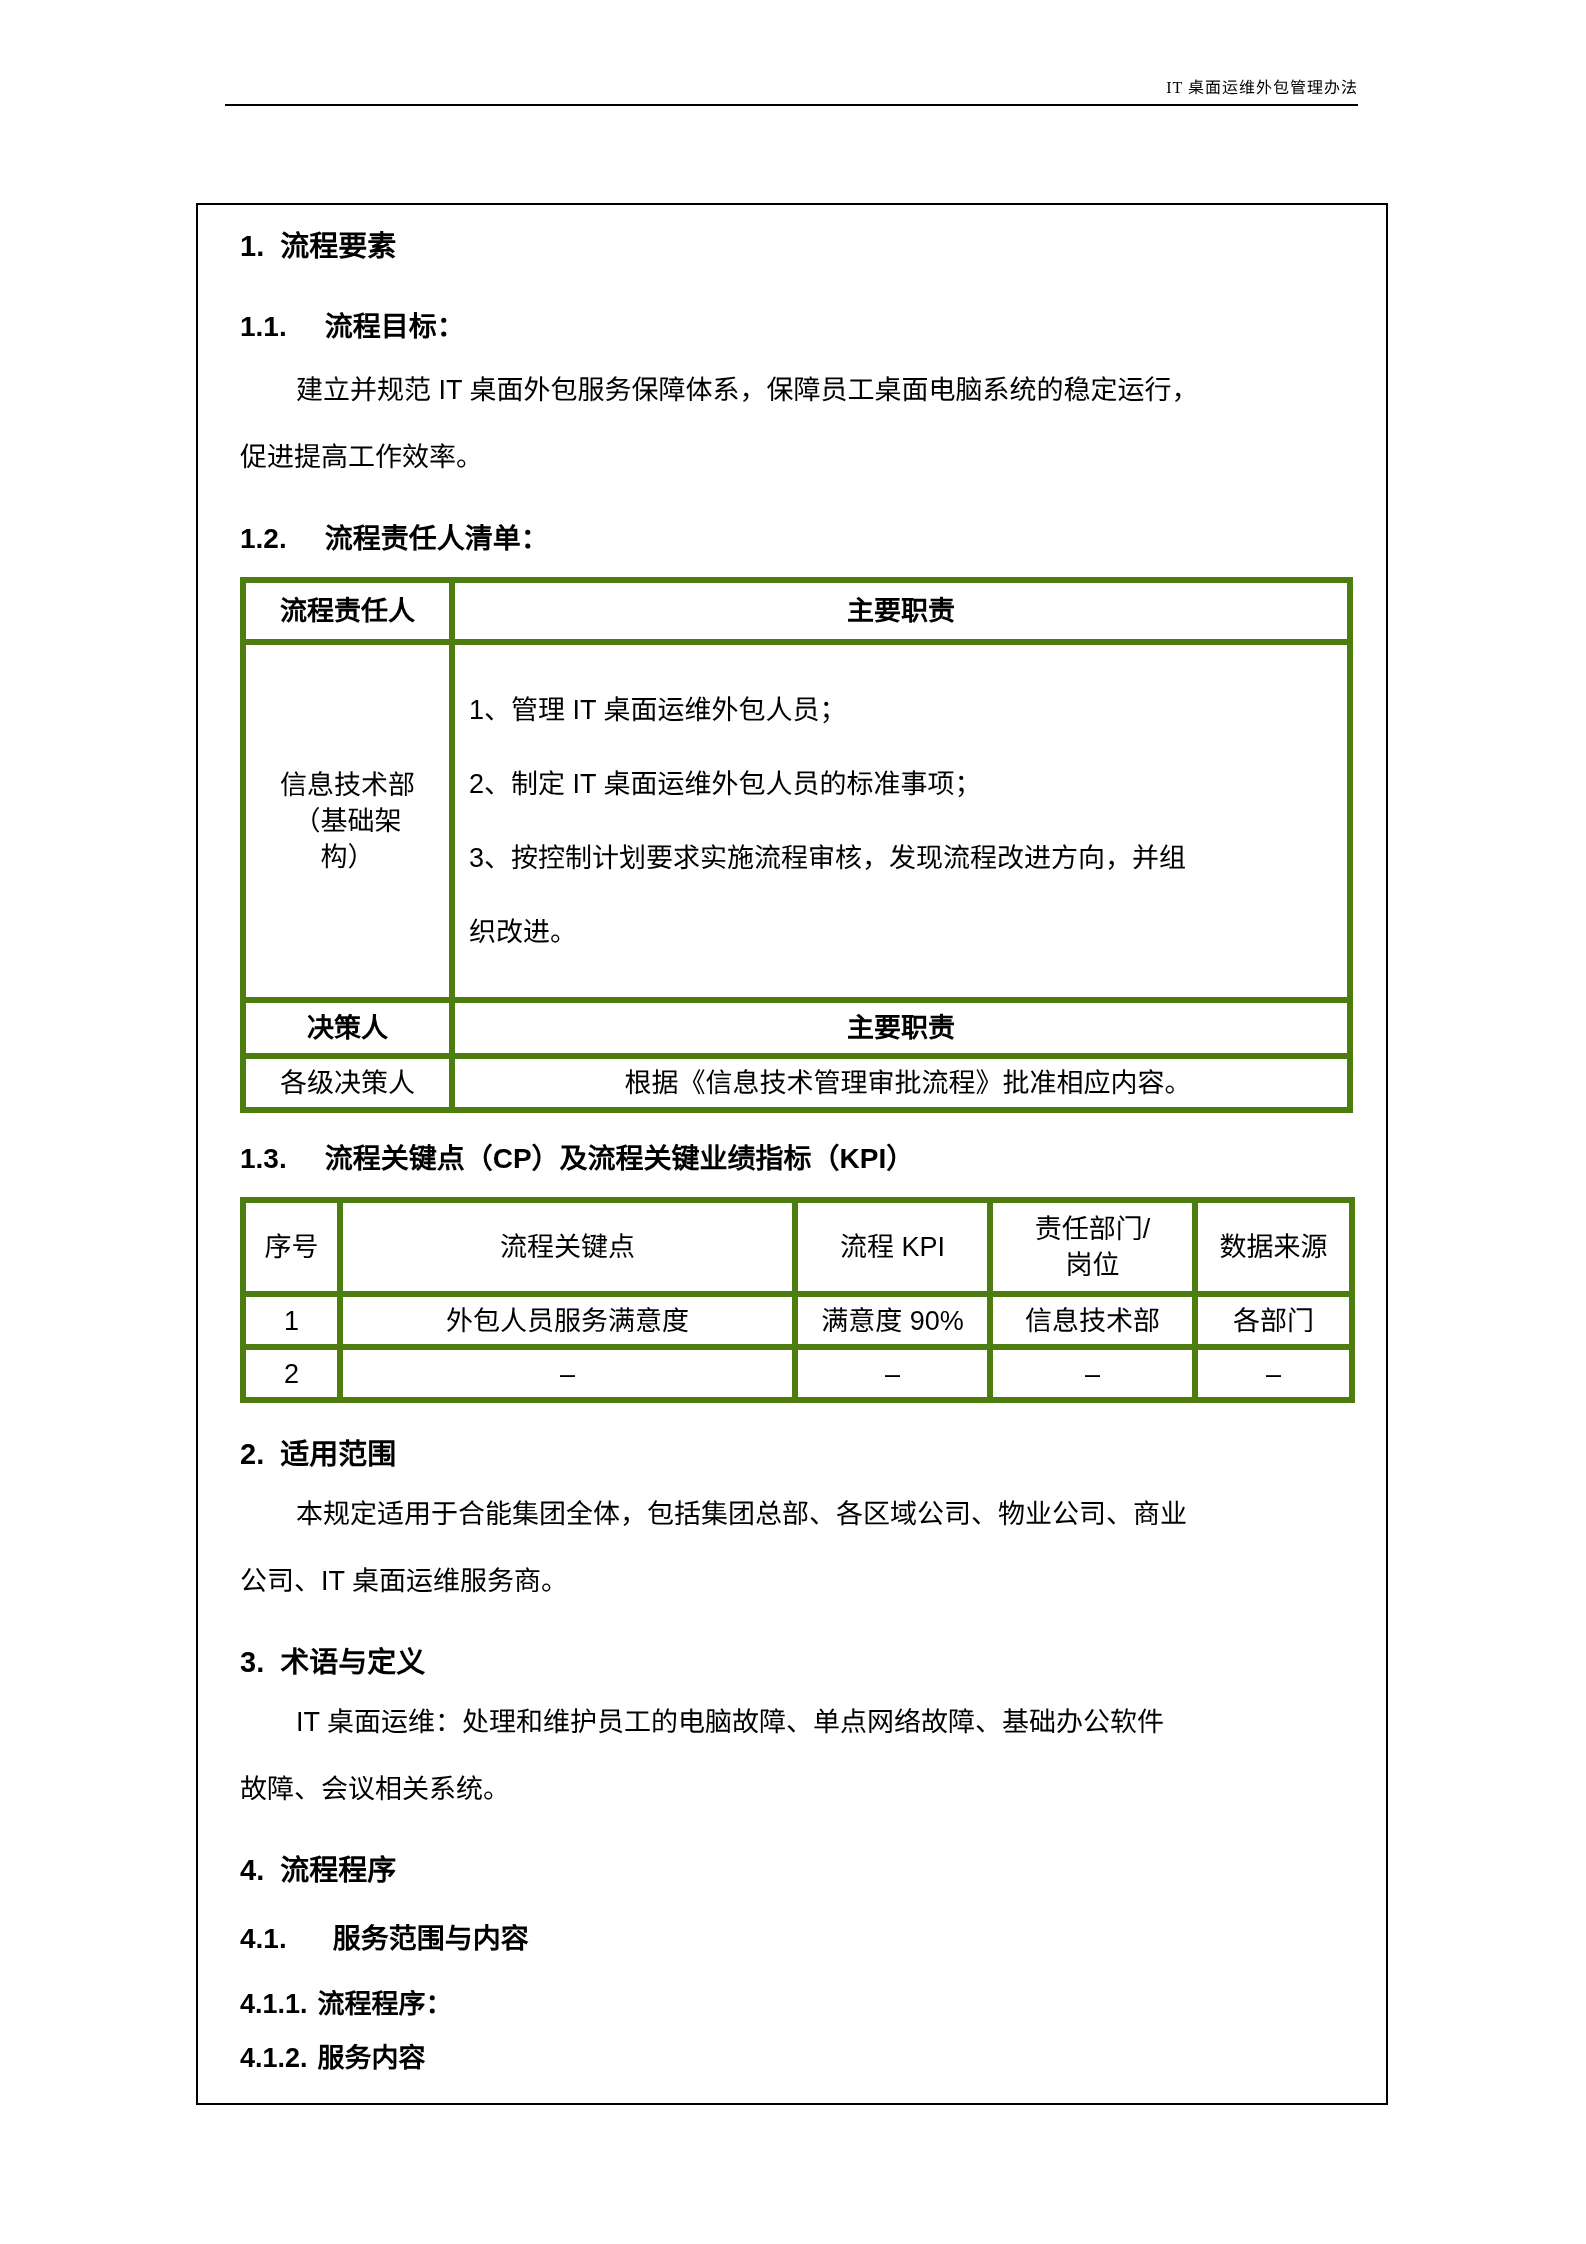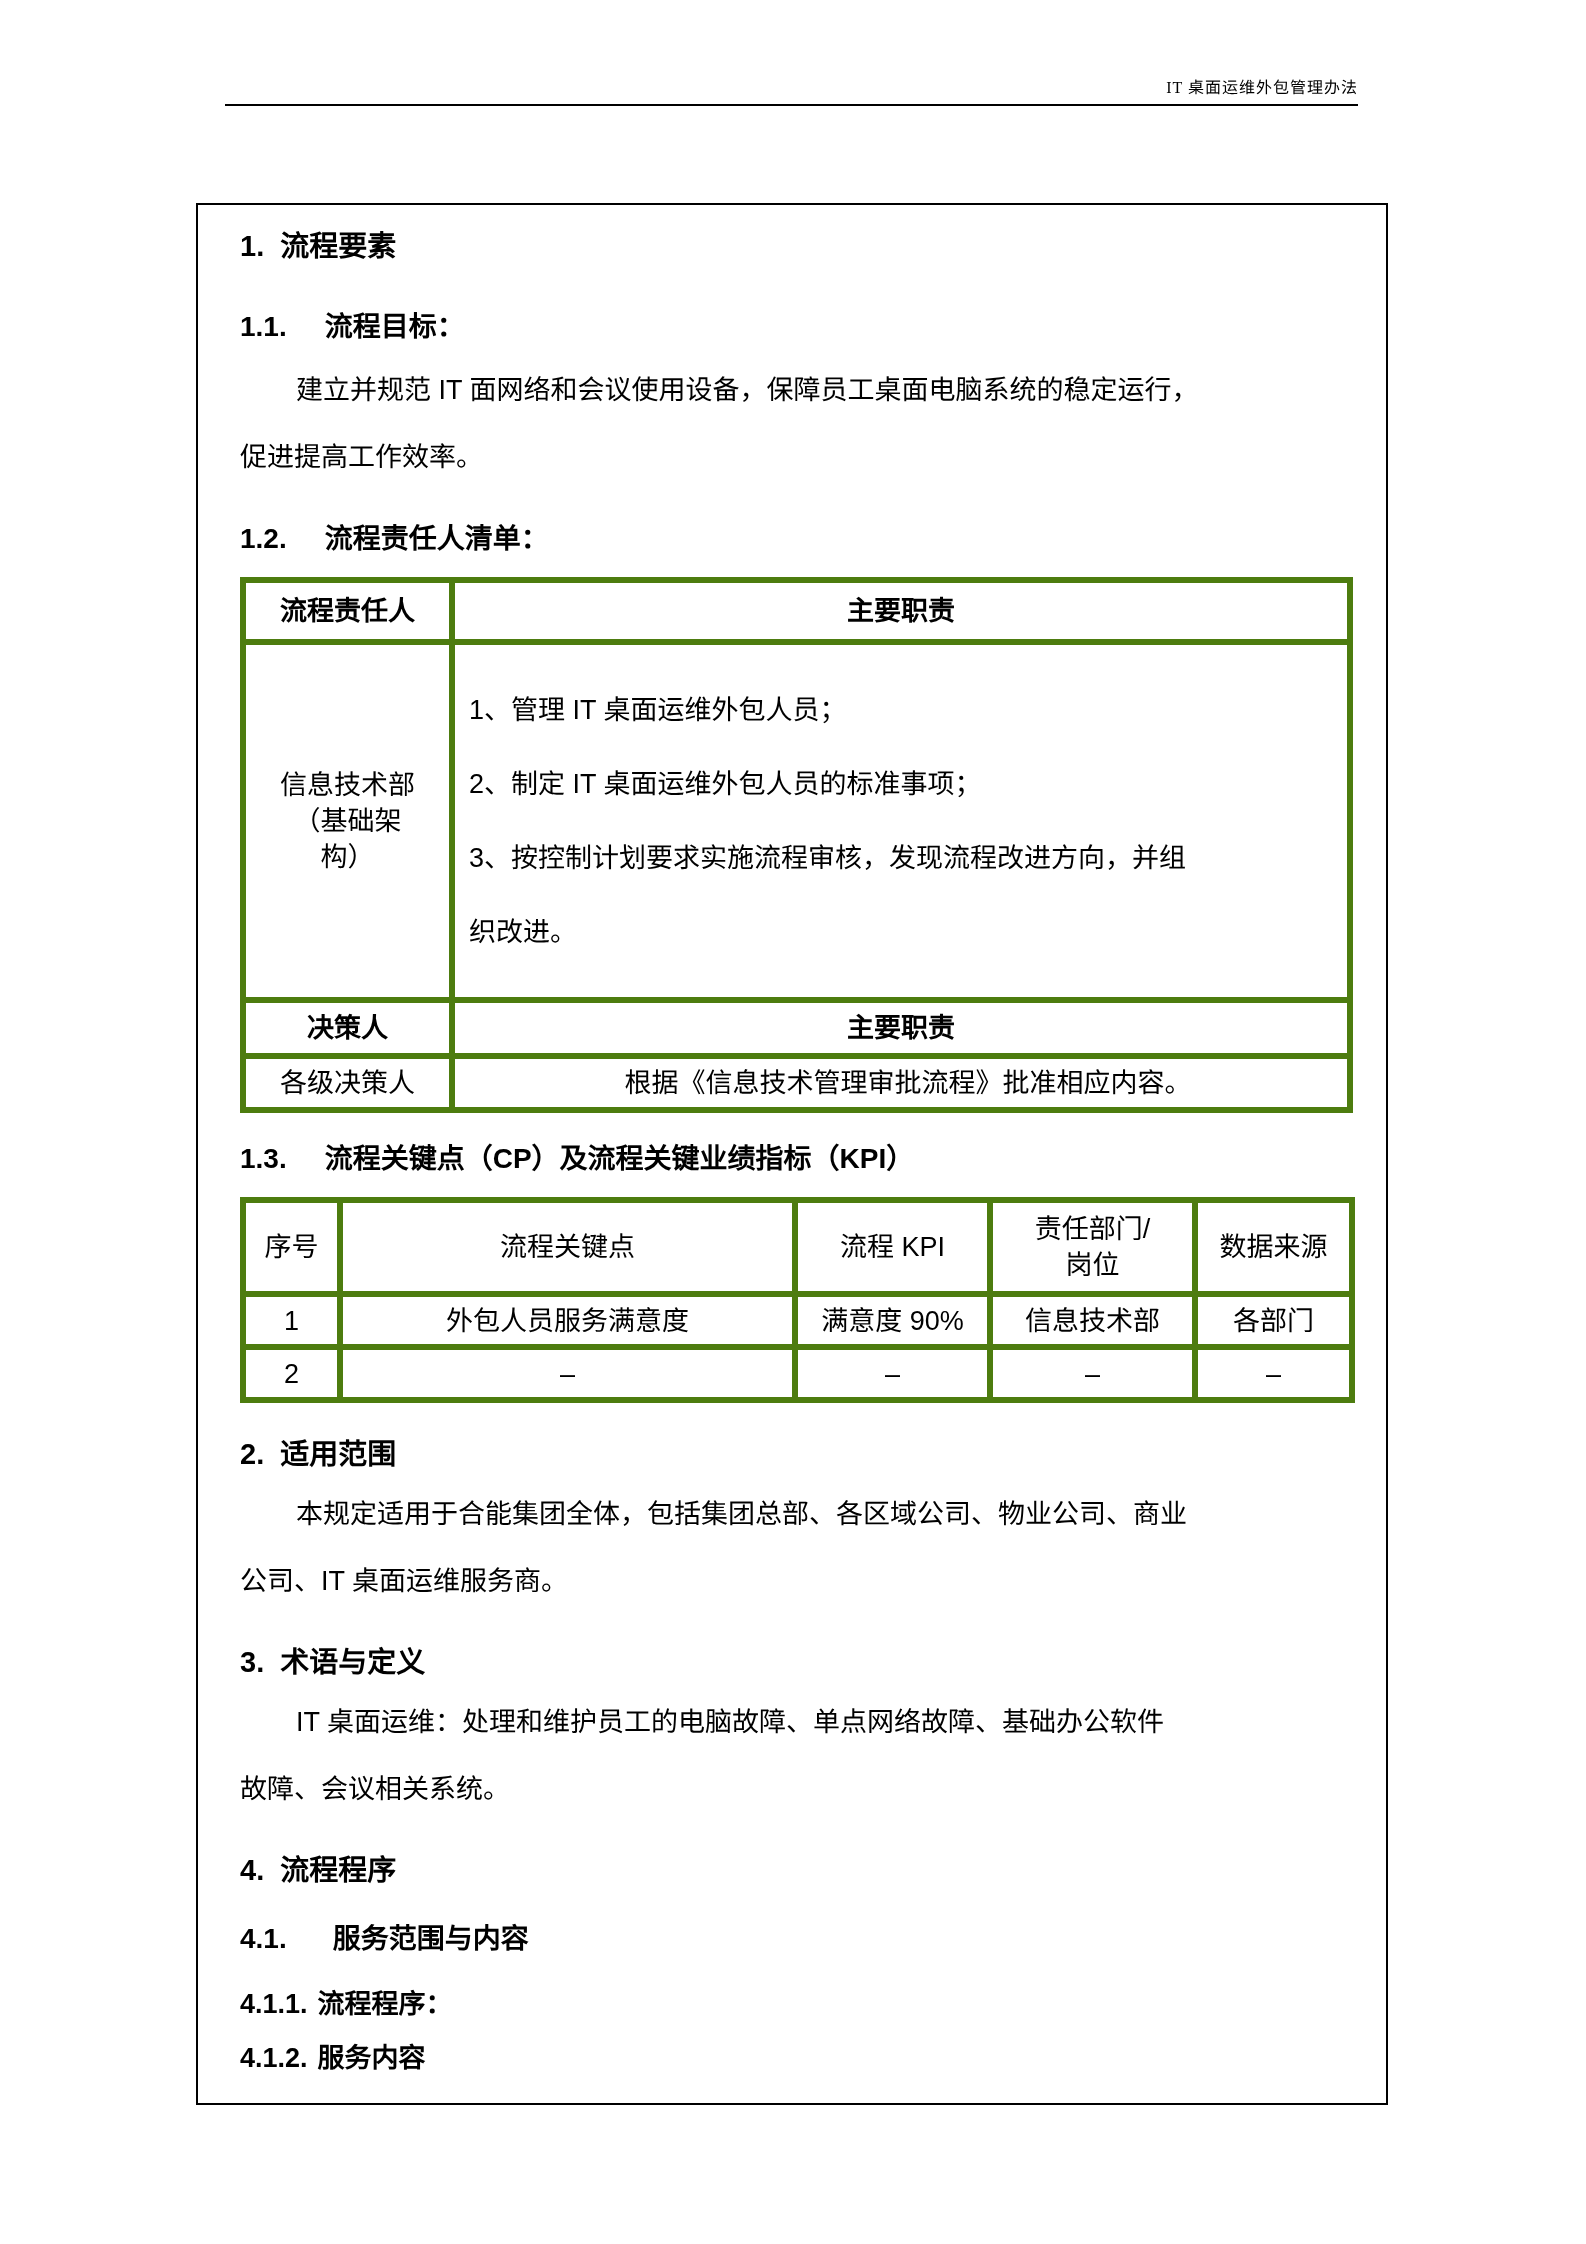--- a/index.html
+++ b/index.html
@@ -71,21 +71,21 @@
     <span class="num">1.</span>
     <span>流程要素</span>
   </div>
 
   <div class="h2 mt40">
     <span class="num">1.1.</span>
     <span>流程目标：</span>
   </div>
 
   <div class="para mt10">
-    <div class="line first">建立并规范 IT 面网络和会议使用设备，保障员工桌面电脑系统的稳定运行，</div>
+    <div class="line first">建立并规范 IT 桌面外包服务保障体系，保障员工桌面电脑系统的稳定运行，</div>
     <div class="line">促进提高工作效率。</div>
   </div>
 
   <div class="h2 mt28">
     <span class="num">1.2.</span>
     <span>流程责任人清单：</span>
   </div>
 
   <table class="t1 mt18">
     <colgroup>

